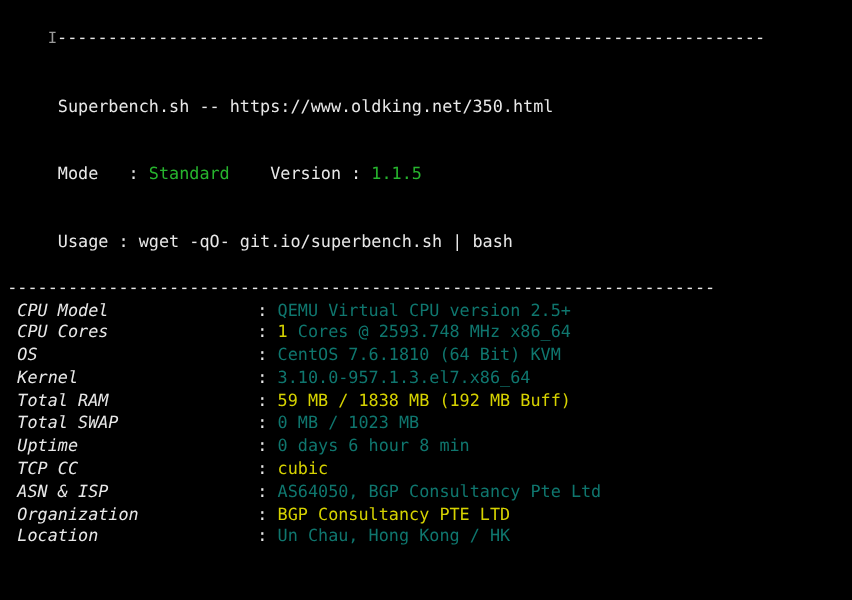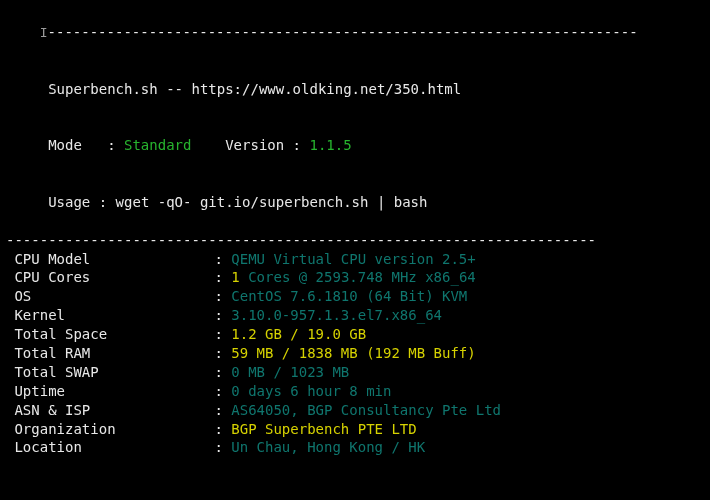--- a/index.html
+++ b/index.html
@@ -13,21 +13,21 @@
     height: 500px;
     overflow: hidden;
     padding: 4px 6px;
   }
   .white  { color: #e8e8e8; }
   .cyan   { color: #0f766e; }
   .yellow { color: #d6d200; }
   .green  { color: #27b42e; text-align: center; }
   .grey   { color: #9a9a9a; }
   .row { white-space: pre; }
-  .lbl { display: inline-block; width: 200px; }
+  .lbl { display: inline-block; width: 200px; font-style: italic; }
   .colon { color: #e8e8e8; }
   .cursor { display:inline-block; vertical-align: bottom; font-size:13px; }
 </style>
 </head>
 <body>
 
 <div>
 
   <div class="row">
     <span class="cursor grey">I</span><span class="white">----------------------------------------------------------------------</span>
@@ -43,22 +43,22 @@
     <span>&nbsp;</span><span class="white">Usage : </span><span class="white">wget -qO- git.io/superbench.sh | bash</span>
   </div>
 
   <div class="row white">----------------------------------------------------------------------</div>
 
   <div id="sys-block">
       <div class="row"> <span class="lbl white">CPU Model</span><span class="colon">: </span><span class="cyan">QEMU Virtual CPU version 2.5+</span></div>
       <div class="row"> <span class="lbl white">CPU Cores</span><span class="colon">: </span><span class="yellow">1</span><span class="cyan"> Cores @ 2593.748 MHz x86_64</span></div>
       <div class="row"> <span class="lbl white">OS</span><span class="colon">: </span><span class="cyan">CentOS 7.6.1810 (64 Bit) KVM</span></div>
       <div class="row"> <span class="lbl white">Kernel</span><span class="colon">: </span><span class="cyan">3.10.0-957.1.3.el7.x86_64</span></div>
-      <div class="row"> <span class="lbl white">Total Space</span><span class="colon">: </span><span class="yellow">1.2 GB / 19.0 GB</span></div>
       <div class="row"> <span class="lbl white">Total RAM</span><span class="colon">: </span><span class="yellow">59 MB / 1838 MB (192 MB Buff)</span></div>
       <div class="row"> <span class="lbl white">Total SWAP</span><span class="colon">: </span><span class="cyan">0 MB / 1023 MB</span></div>
       <div class="row"> <span class="lbl white">Uptime</span><span class="colon">: </span><span class="cyan">0 days 6 hour 8 min</span></div>
+      <div class="row"> <span class="lbl white">TCP CC</span><span class="colon">: </span><span class="yellow">cubic</span></div>
       <div class="row"> <span class="lbl white">ASN &amp; ISP</span><span class="colon">: </span><span class="cyan">AS64050, BGP Consultancy Pte Ltd</span></div>
-      <div class="row"> <span class="lbl white">Organization</span><span class="colon">: </span><span class="yellow">BGP Superbench PTE LTD</span></div>
+      <div class="row"> <span class="lbl white">Organization</span><span class="colon">: </span><span class="yellow">BGP Consultancy PTE LTD</span></div>
       <div class="row"> <span class="lbl white">Location</span><span class="colon">: </span><span class="cyan">Un Chau, Hong Kong / HK</span></div>
     </div>
 
 </div>
 
 </body></html>

